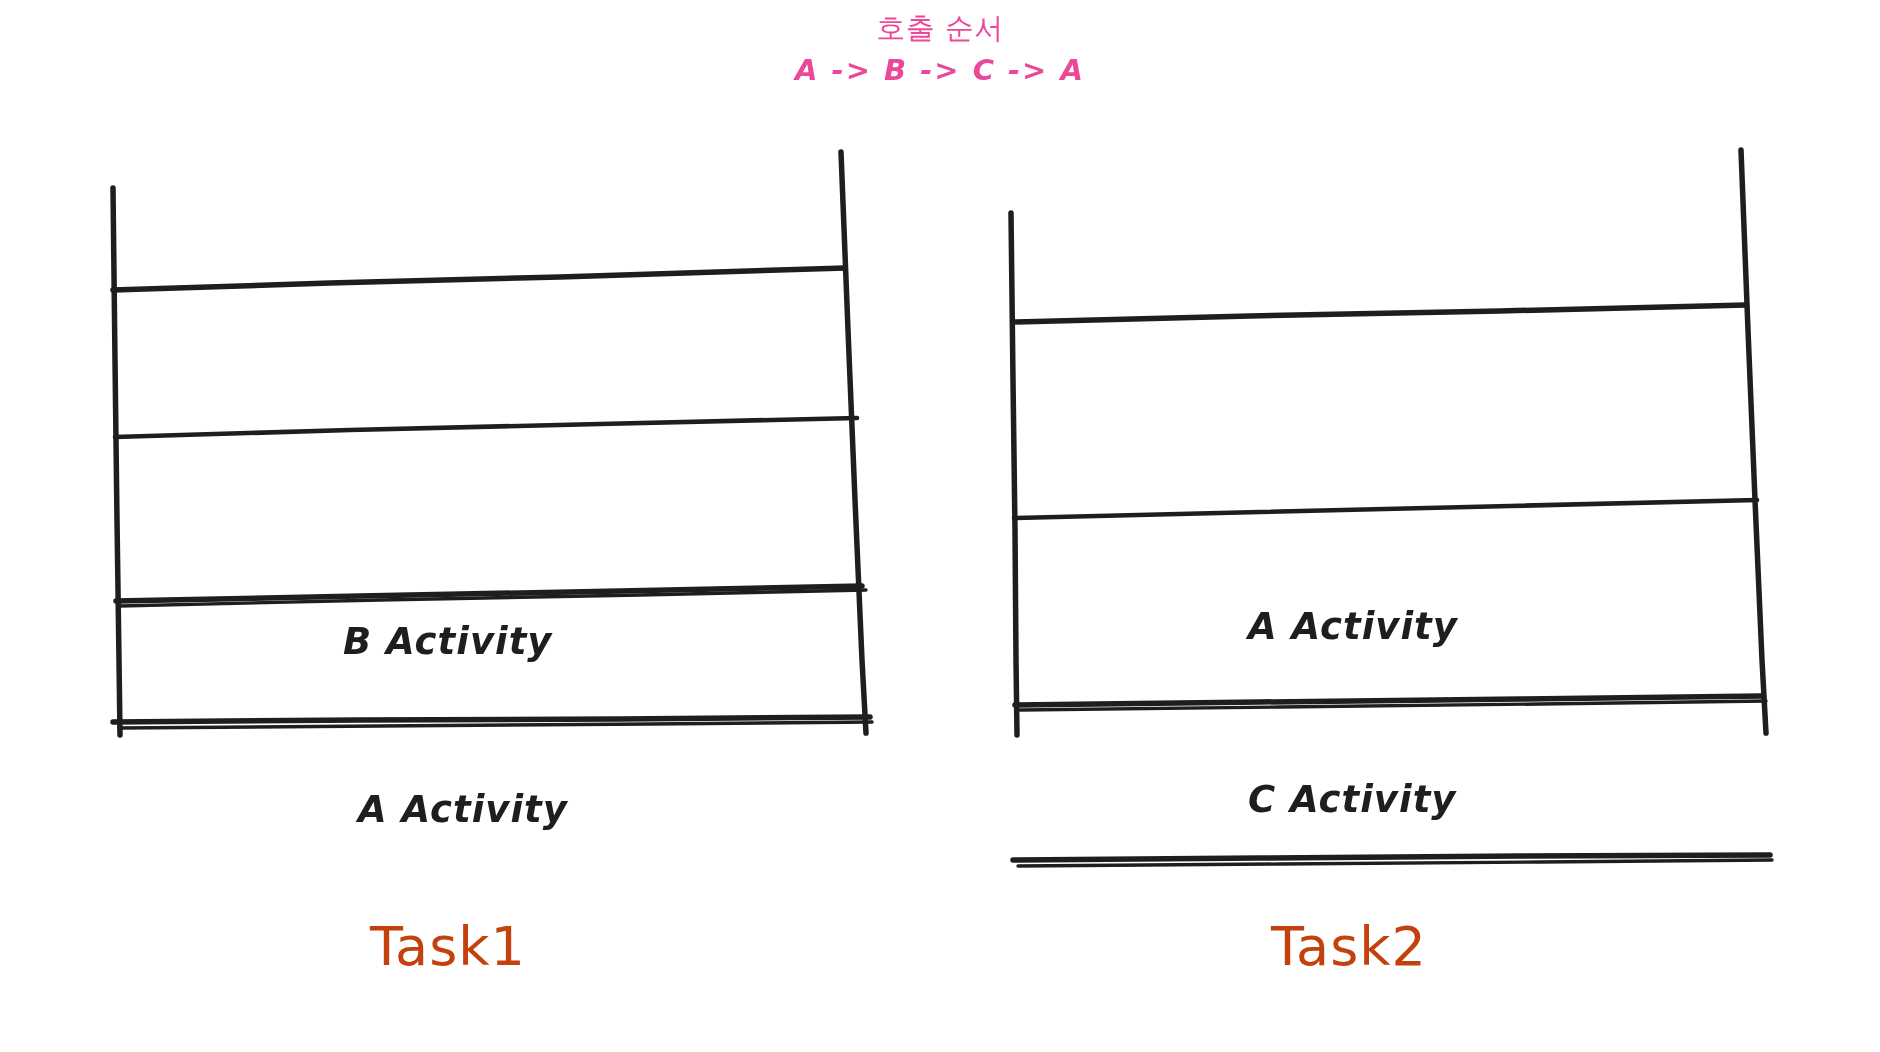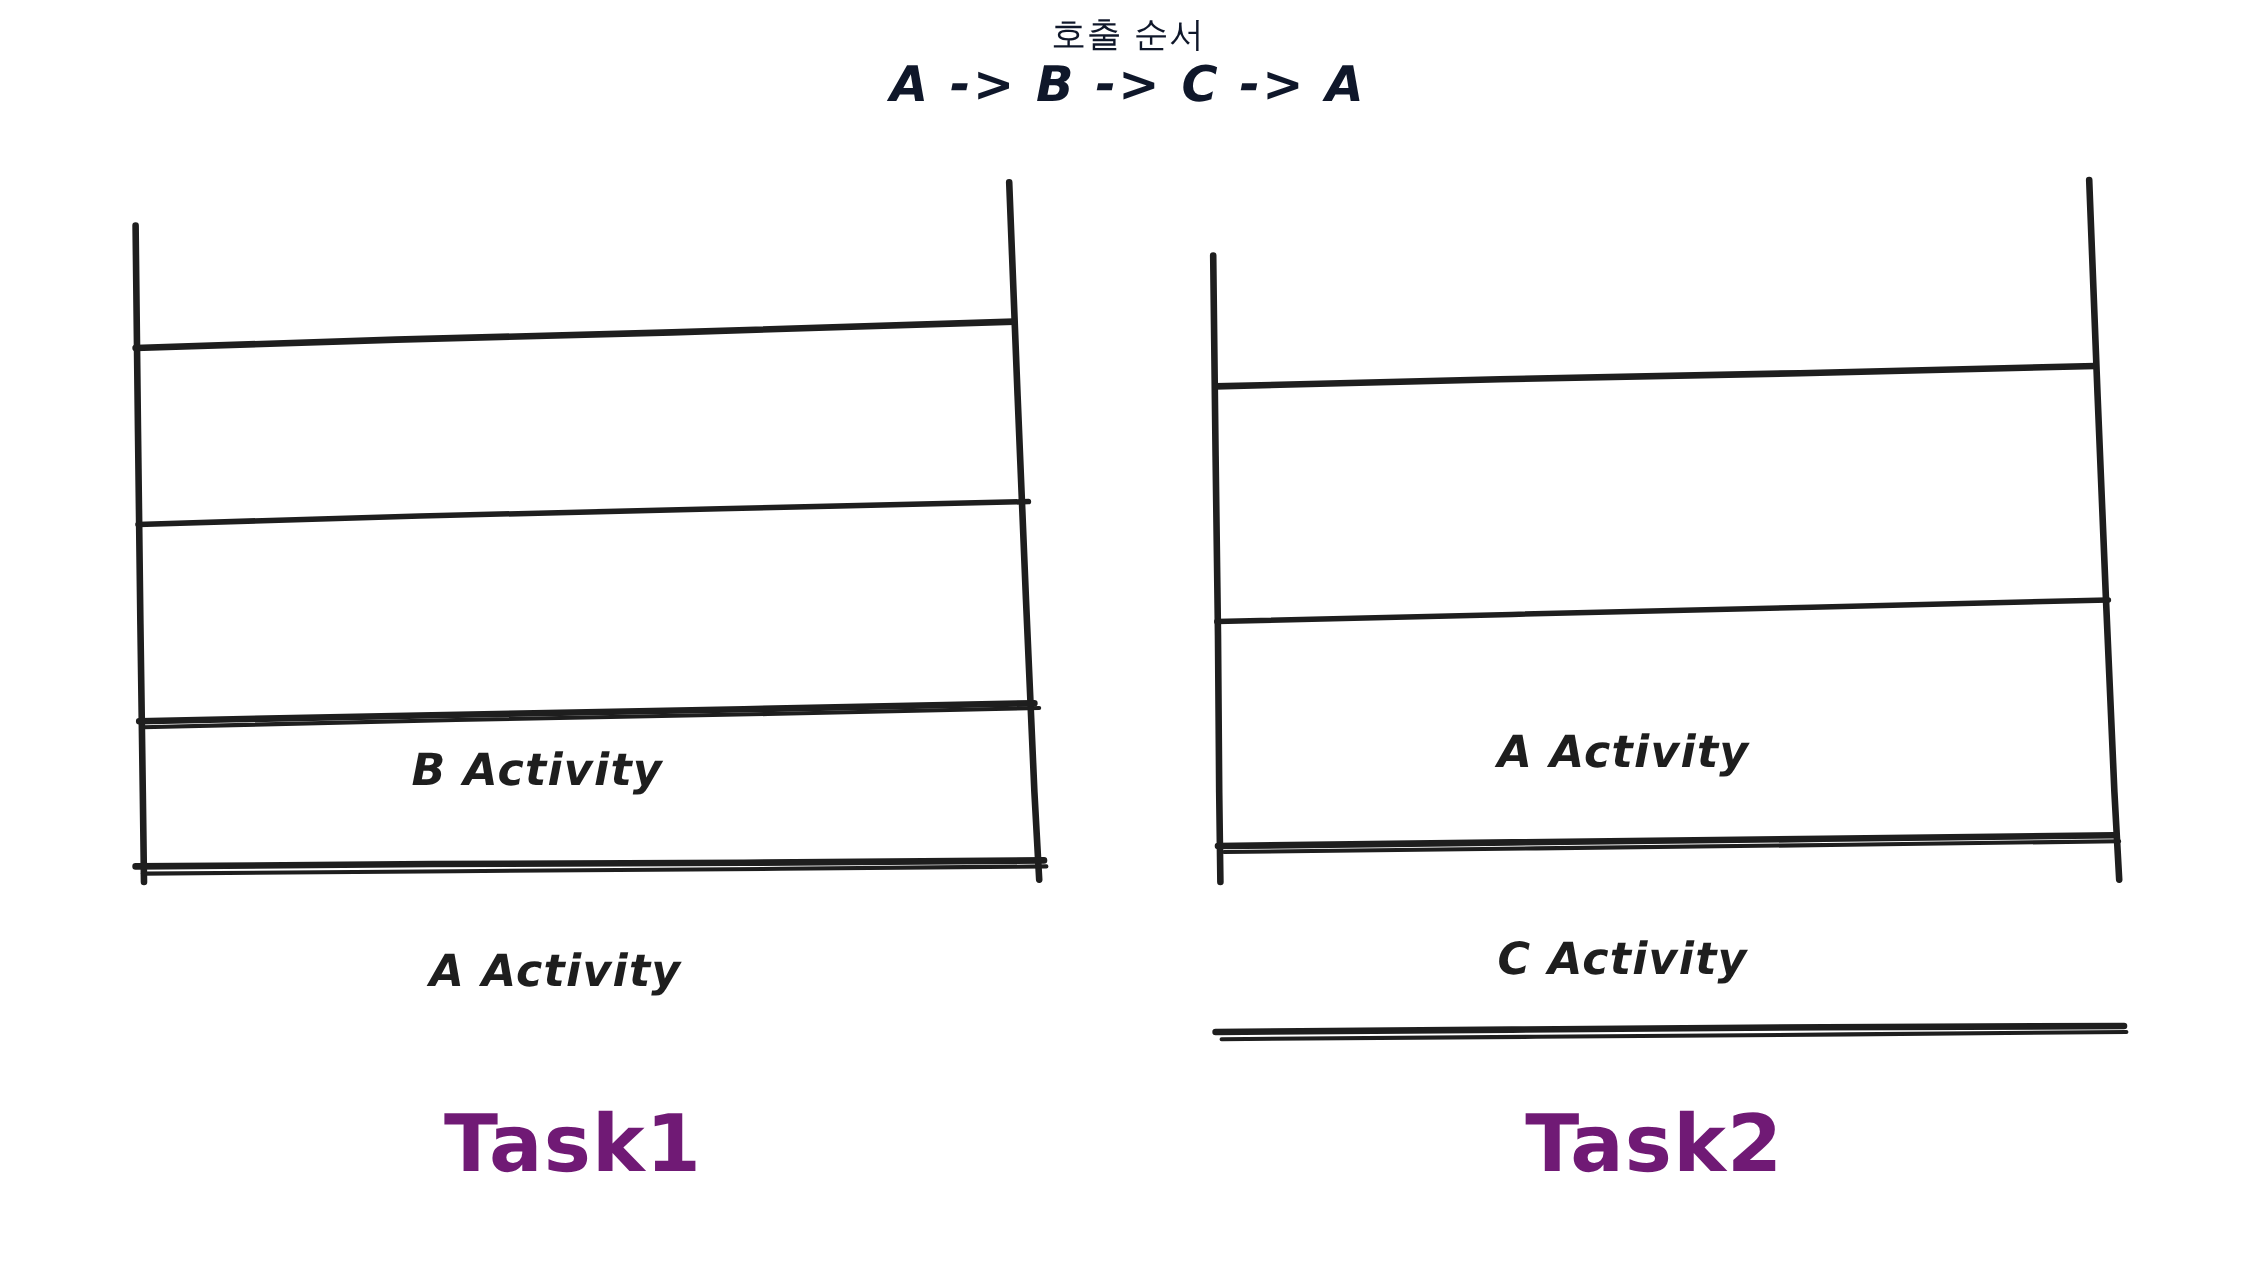--- a/index.html
+++ b/index.html
@@ -28,32 +28,32 @@
   .heading {
     position: absolute;
     left: 0;
     top: 8px;
     width: 1880px;
     text-align: center;
     pointer-events: none;
   }
   .heading-line {
     display: block;
-    color: #0f172a;
+    color: #ec4899;
     letter-spacing: 0.5px;
   }
   .heading-title {
     font-family: "DejaVu Sans", sans-serif;
     font-size: 29px;
     font-weight: 400;
     line-height: 40px;
   }
   .heading-sequence {
     font-family: "DejaVu Sans", sans-serif;
-    font-size: 41px;
+    font-size: 29px;
     font-weight: 600;
     font-style: italic;
     line-height: 44px;
     letter-spacing: 2px;
   }
 
   
   .sketch-line {
     stroke: #1e1e1e;
     stroke-linecap: round;
@@ -75,23 +75,23 @@
     white-space: nowrap;
     letter-spacing: 1px;
     pointer-events: none;
     text-align: center;
   }
 
   
   .task-caption {
     position: absolute;
     font-family: "DejaVu Sans", sans-serif;
-    font-size: 66px;
-    font-weight: 700;
-    color: #701a75;
+    font-size: 54px;
+    font-weight: 400;
+    color: #c2410c;
     white-space: nowrap;
     letter-spacing: 1px;
     pointer-events: none;
   }
 </style>
 </head>
 <body>
 
 <svg id="canvas" viewBox="0 0 1880 1052" xmlns="http://www.w3.org/2000/svg">
 

